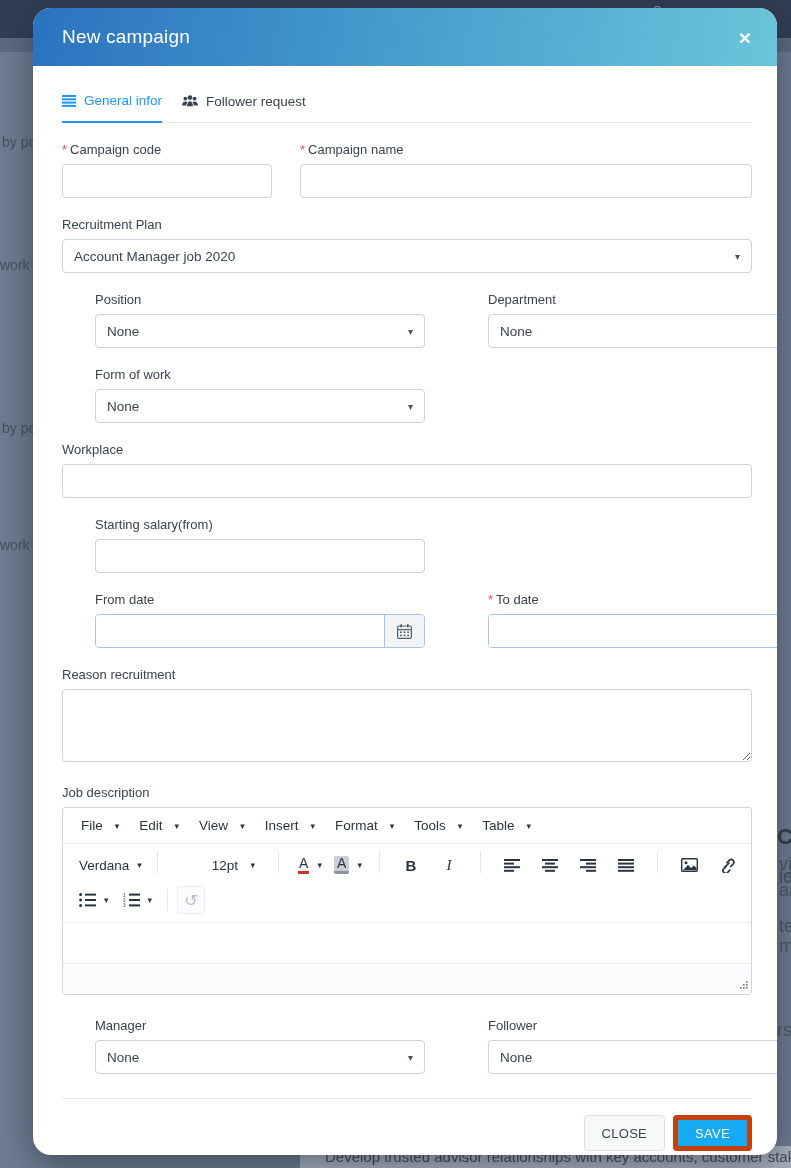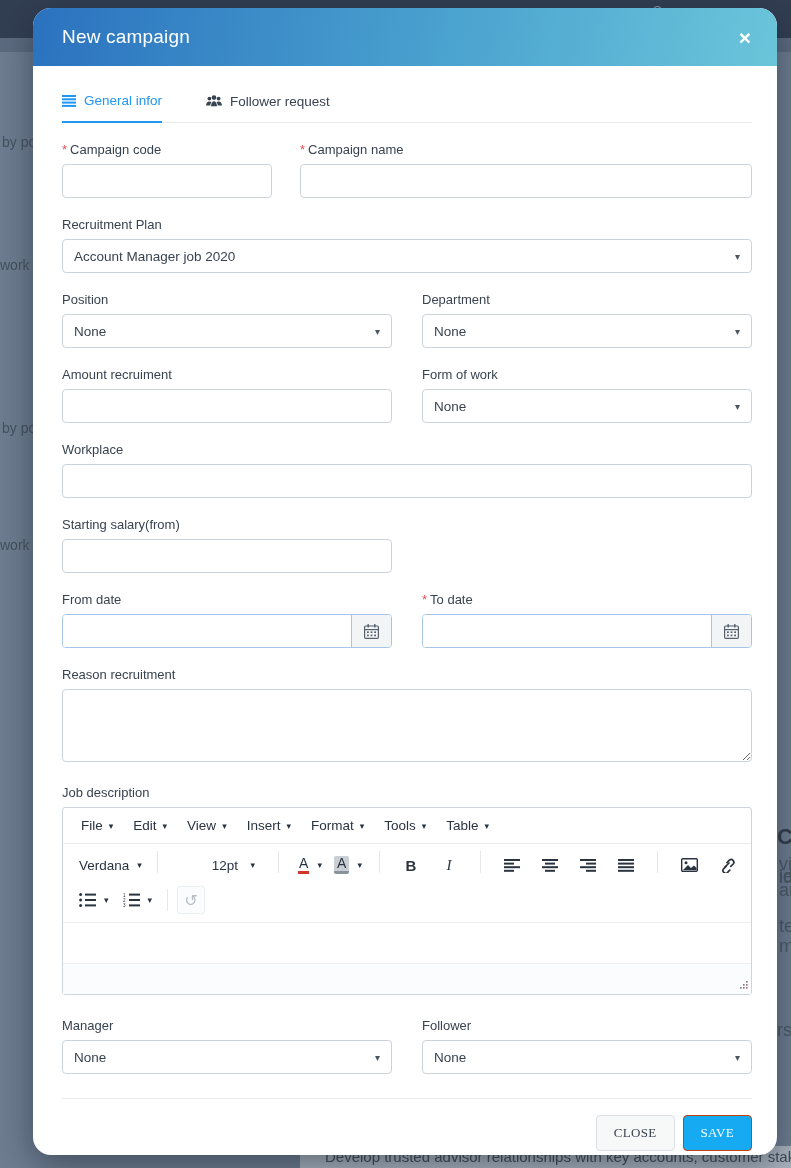--- a/index.html
+++ b/index.html
@@ -18,33 +18,33 @@
 
   
   .modal { position:absolute; left:33px; top:8px; width:744px; height:1147px; background:#fff;
            border-radius:18px; box-shadow:0 10px 35px rgba(20,30,45,.5); overflow:hidden; z-index:5; }
   .modal-header { height:58px; display:flex; align-items:center; justify-content:space-between;
                   padding:0 26px 0 29px;
                   background:linear-gradient(100deg,#2b72bf 0%,#4aa2cf 55%,#6ac5da 100%); }
   .modal-title { color:#fff; font-size:19px; font-weight:500; letter-spacing:.2px; }
   .close-btn { color:#fff; font-size:21px; font-weight:700; line-height:1; cursor:pointer; }
 
-  .tabs { margin:0 25px 0 29px; padding-top:27px; border-bottom:1px solid #e7eaed; display:flex; gap:44px; }
+  .tabs { margin:0 25px 0 29px; padding-top:27px; border-bottom:1px solid #e7eaed; display:flex; gap:20px; }
   .tab { display:flex; align-items:center; gap:8px; padding-bottom:13px; font-size:13.5px; cursor:pointer; }
   .tab.active { color:#2196f3; border-bottom:2px solid #2196f3; margin-bottom:-1px; }
   .tab.inactive { color:#39434f; }
 
   .form { padding:0 25px 0 29px; }
   .field-label { margin-top:19px; margin-bottom:7px; font-size:13px; color:#39434f;
                  display:flex; align-items:center; }
   .req { color:#e8505b; font-size:13px; margin-right:3px; }
   .row2 { display:flex; gap:30px; }
   .col-s { width:210px; flex:none; }
   .col-g { flex:1; }
-  .col { width:330px; flex:none; }
+  .col { width:330px; flex:none;margin-left:33px; }
 
   .tinput { width:100%; height:34px; border:1px solid #ccd3d9; border-radius:4px; background:#fff;
             padding:0 10px; font-size:13.5px; color:#39434f; outline:none;
             font-family:"Liberation Sans","DejaVu Sans",sans-serif; }
   .tselect { width:100%; height:34px; border:1px solid #ccd3d9; border-radius:4px; background:#fff;
              display:flex; align-items:center; justify-content:space-between; padding:0 11px;
              font-size:13.5px; color:#39434f; cursor:pointer; }
   .sel-caret { font-size:10px; color:#4a5560; }
 
   .date-group { display:flex; width:100%; height:34px; border:1px solid #a5c6e9; border-radius:4px;
@@ -53,21 +53,21 @@
   .date-addon { width:40px; flex:none; background:#f2f4f6; border-left:1px solid #a5c6e9;
                 display:flex; align-items:center; justify-content:center; cursor:pointer; }
 
   .treason { width:100%; height:73px; border:1px solid #ccd3d9; border-radius:4px; resize:vertical;
              padding:8px 10px; font-size:13.5px; color:#39434f; outline:none;
              font-family:"Liberation Sans","DejaVu Sans",sans-serif; }
 
   
   .editor { border:1px solid #ced4da; border-radius:3px; background:#fff; }
   .menubar { display:flex; align-items:center; padding:4px 8px; border-bottom:1px solid #e9ecef; }
-  .menu-item { display:flex; align-items:center; gap:6px; padding:6px 10px; font-size:13.5px;
+  .menu-item { display:flex; align-items:center; gap:12px; padding:6px 10px; font-size:13.5px;
                color:#2a3340; cursor:pointer; }
   .mcaret { font-size:9px; color:#2a3340; }
   .toolbar1 { display:flex; align-items:flex-start; padding:7px 10px 5px; gap:10px; }
   .toolbar2 { display:flex; align-items:center; padding:2px 10px 8px; gap:2px; }
   .tsep { width:1px; height:22px; background:#e4e8eb; margin:0 7px; flex:none; }
   .tbtn { height:28px; min-width:28px; display:flex; align-items:center; justify-content:center;
           border-radius:3px; cursor:pointer; color:#2a3340; }
   .tbtn-wide { padding:0 6px; gap:8px; }
   .fontname { width:118px; justify-content:space-between; font-size:13.5px; }
   .fontsize { width:96px; justify-content:space-between; font-size:13.5px;margin-left:31px; }
@@ -78,23 +78,23 @@
               line-height:1.1; padding:0 3px; border-radius:2px; }
   .tbtn.disabled { color:#b8bec5; border:1px solid #eceff1; background:#fbfcfd; cursor:default; }
   .restore-glyph { font-size:16px; }
   .editor-content { height:41px; border-top:1px solid #edf0f2; background:#fff; }
   .editor-status { height:31px; border-top:1px solid #edf0f2; background:#fbfcfd; position:relative; }
   .grip { position:absolute; right:3px; bottom:3px; }
 
   .footer-sep { margin:24px 25px 0 29px; border-top:1px solid #e7eaed; }
   .modal-footer { display:flex; justify-content:flex-end; gap:8px; padding:16px 25px 0; }
   .btn { height:36px; padding:0 17px; border-radius:4px; font-size:13px; display:flex;
-         align-items:center; justify-content:center; cursor:pointer; letter-spacing:.3px;font-family:Liberation Serif, serif; }
+         align-items:center; justify-content:center; cursor:pointer; letter-spacing:.3px; }
   .btn-close { background:#f7f8f8; border:1px solid #dcdfe3; color:#39434f; }
-  .btn-save { background:#15aaf1; border:1px solid #c2410c; color:#fff; }
+  .btn-save { background:#15aaf1; border:5px solid #c2410c; color:#fff; }
 
   svg { display:block; }
 </style>
 </head>
 <body>
 
 <div>
   <div class="bg-topbar">
     <span class="bg-search">Searc</span>
   </div>
@@ -200,26 +200,20 @@
         </div>
         <div class="tselect">
           <span>None</span>
           <span class="sel-caret">▾</span>
         </div>
       </div>
     </div>
 
     
     <div class="row2">
-      <div class="col">
-        <div class="field-label">
-          <span>Amount recruiment</span>
-        </div>
-        <input class="tinput" style="">
-      </div>
       <div class="col">
         <div class="field-label">
           <span>Form of work</span>
         </div>
         <div class="tselect">
           <span>None</span>
           <span class="sel-caret">▾</span>
         </div>
       </div>
     </div>

